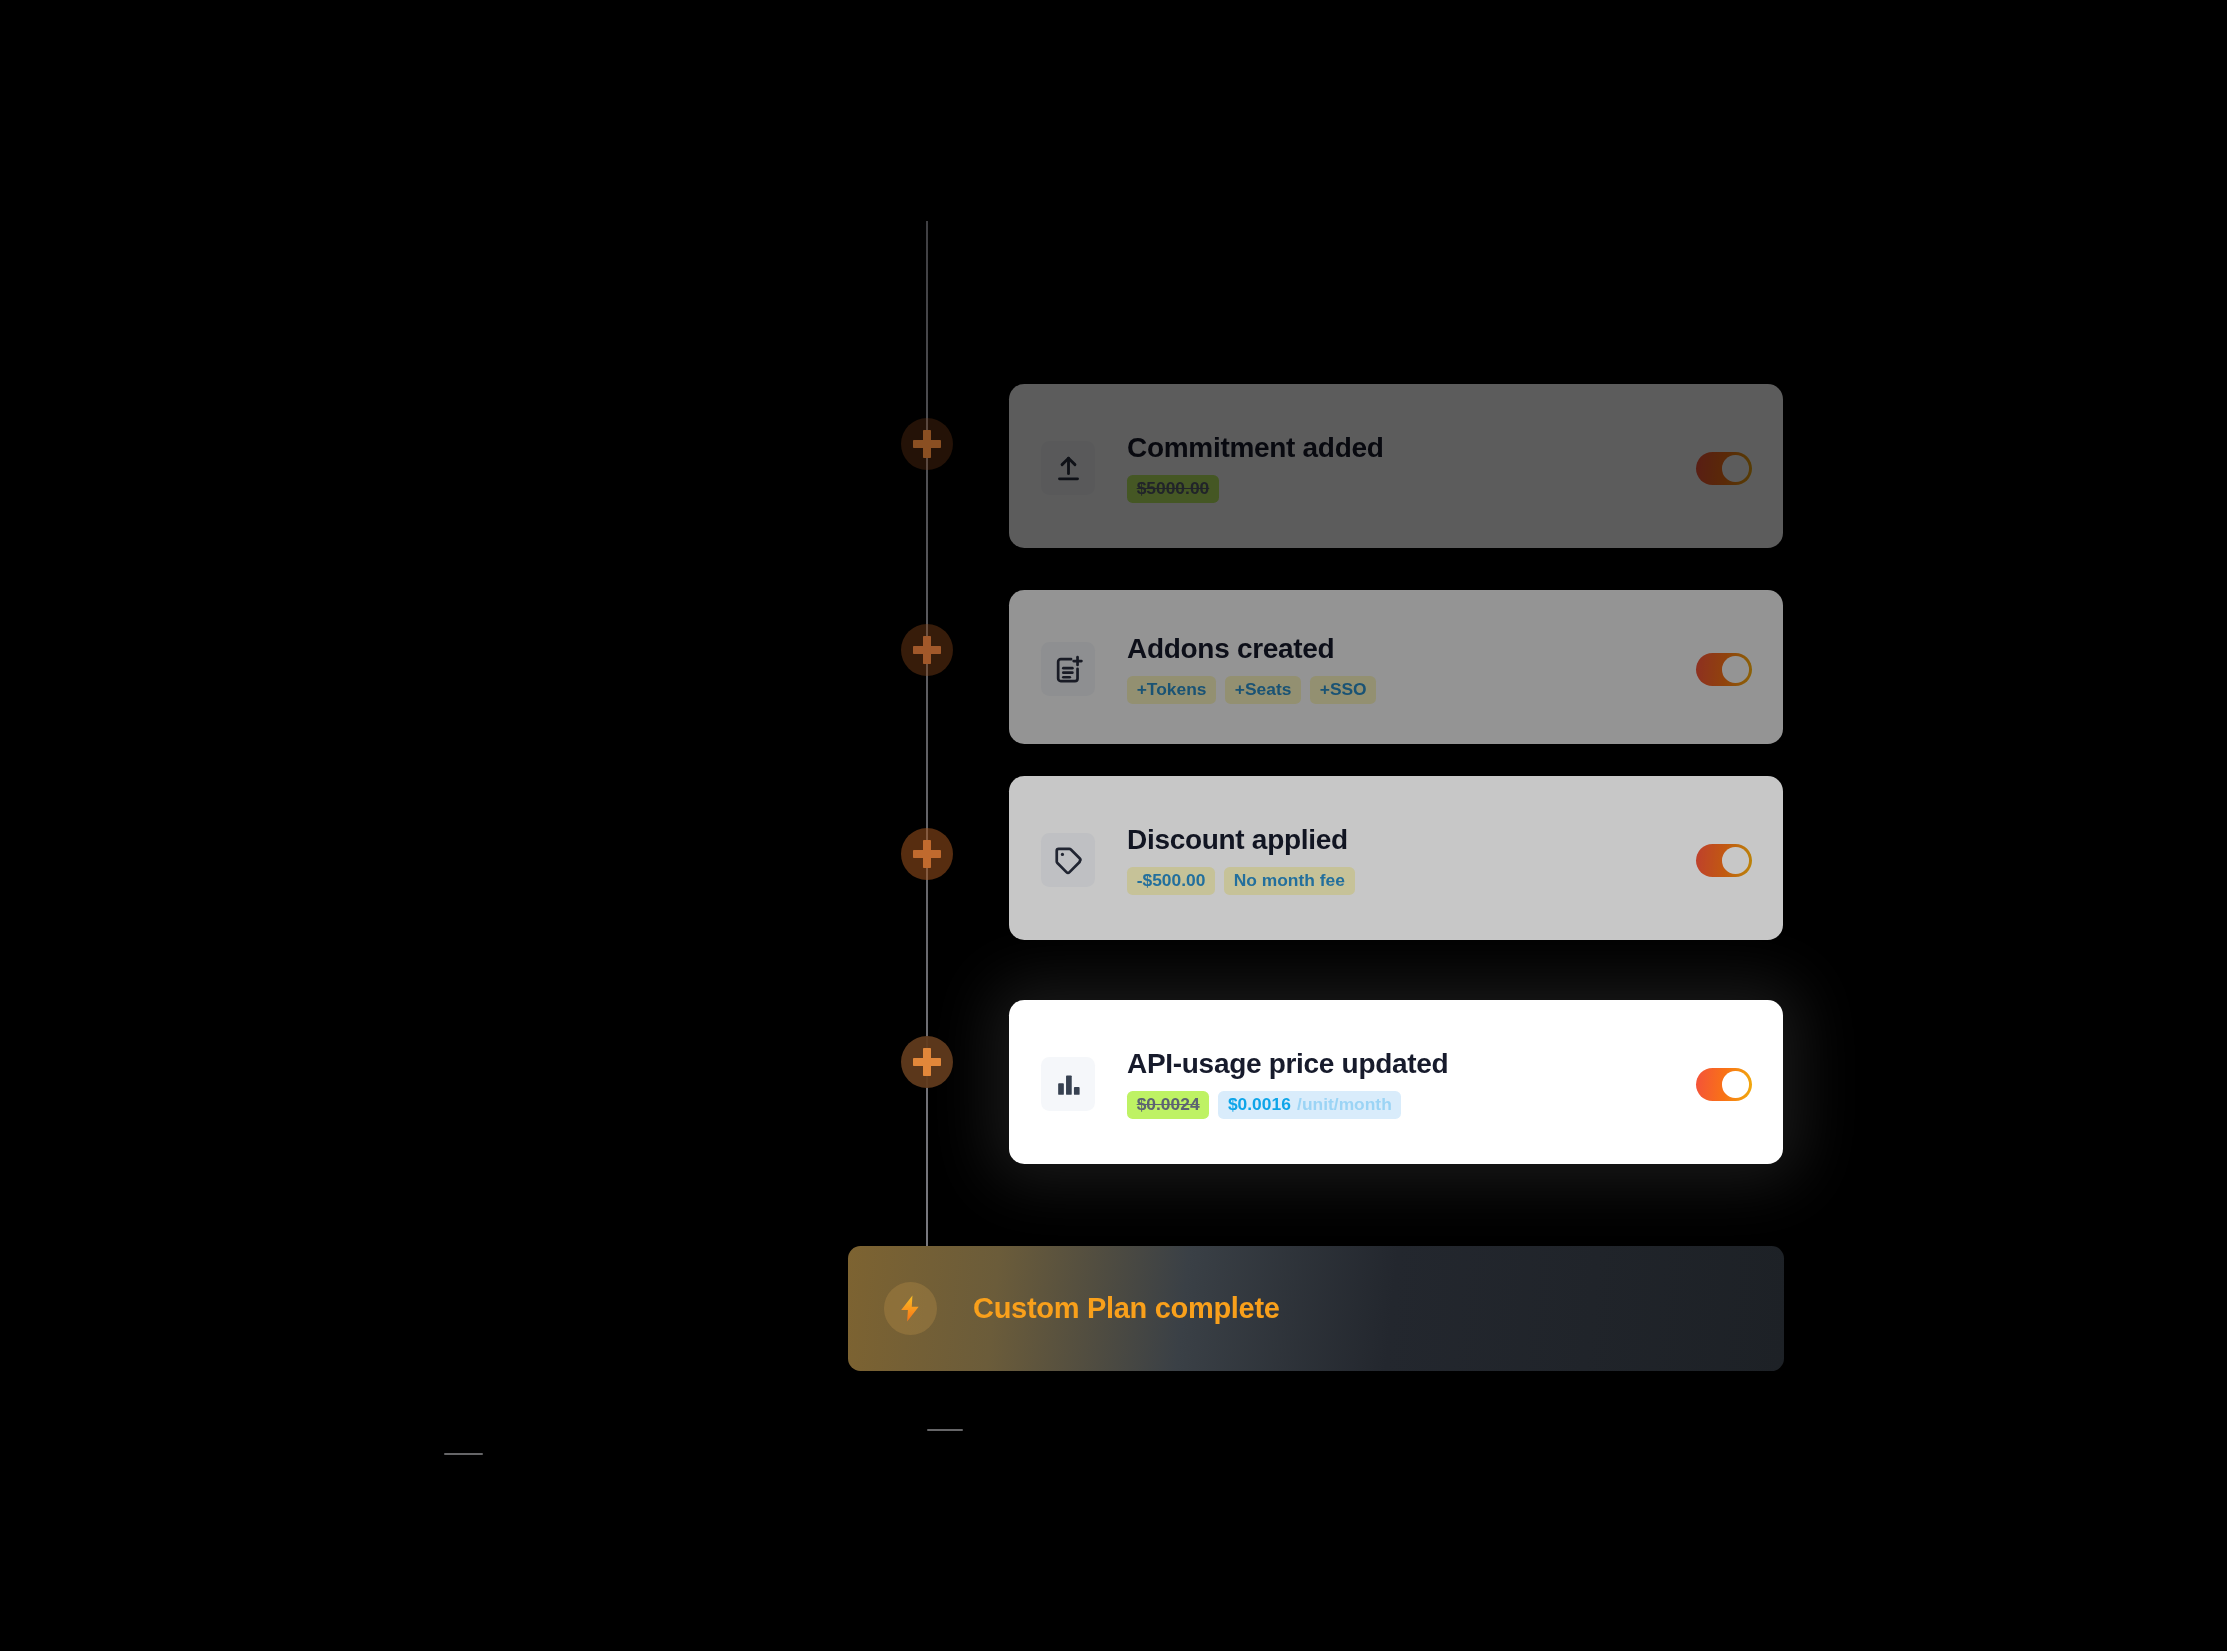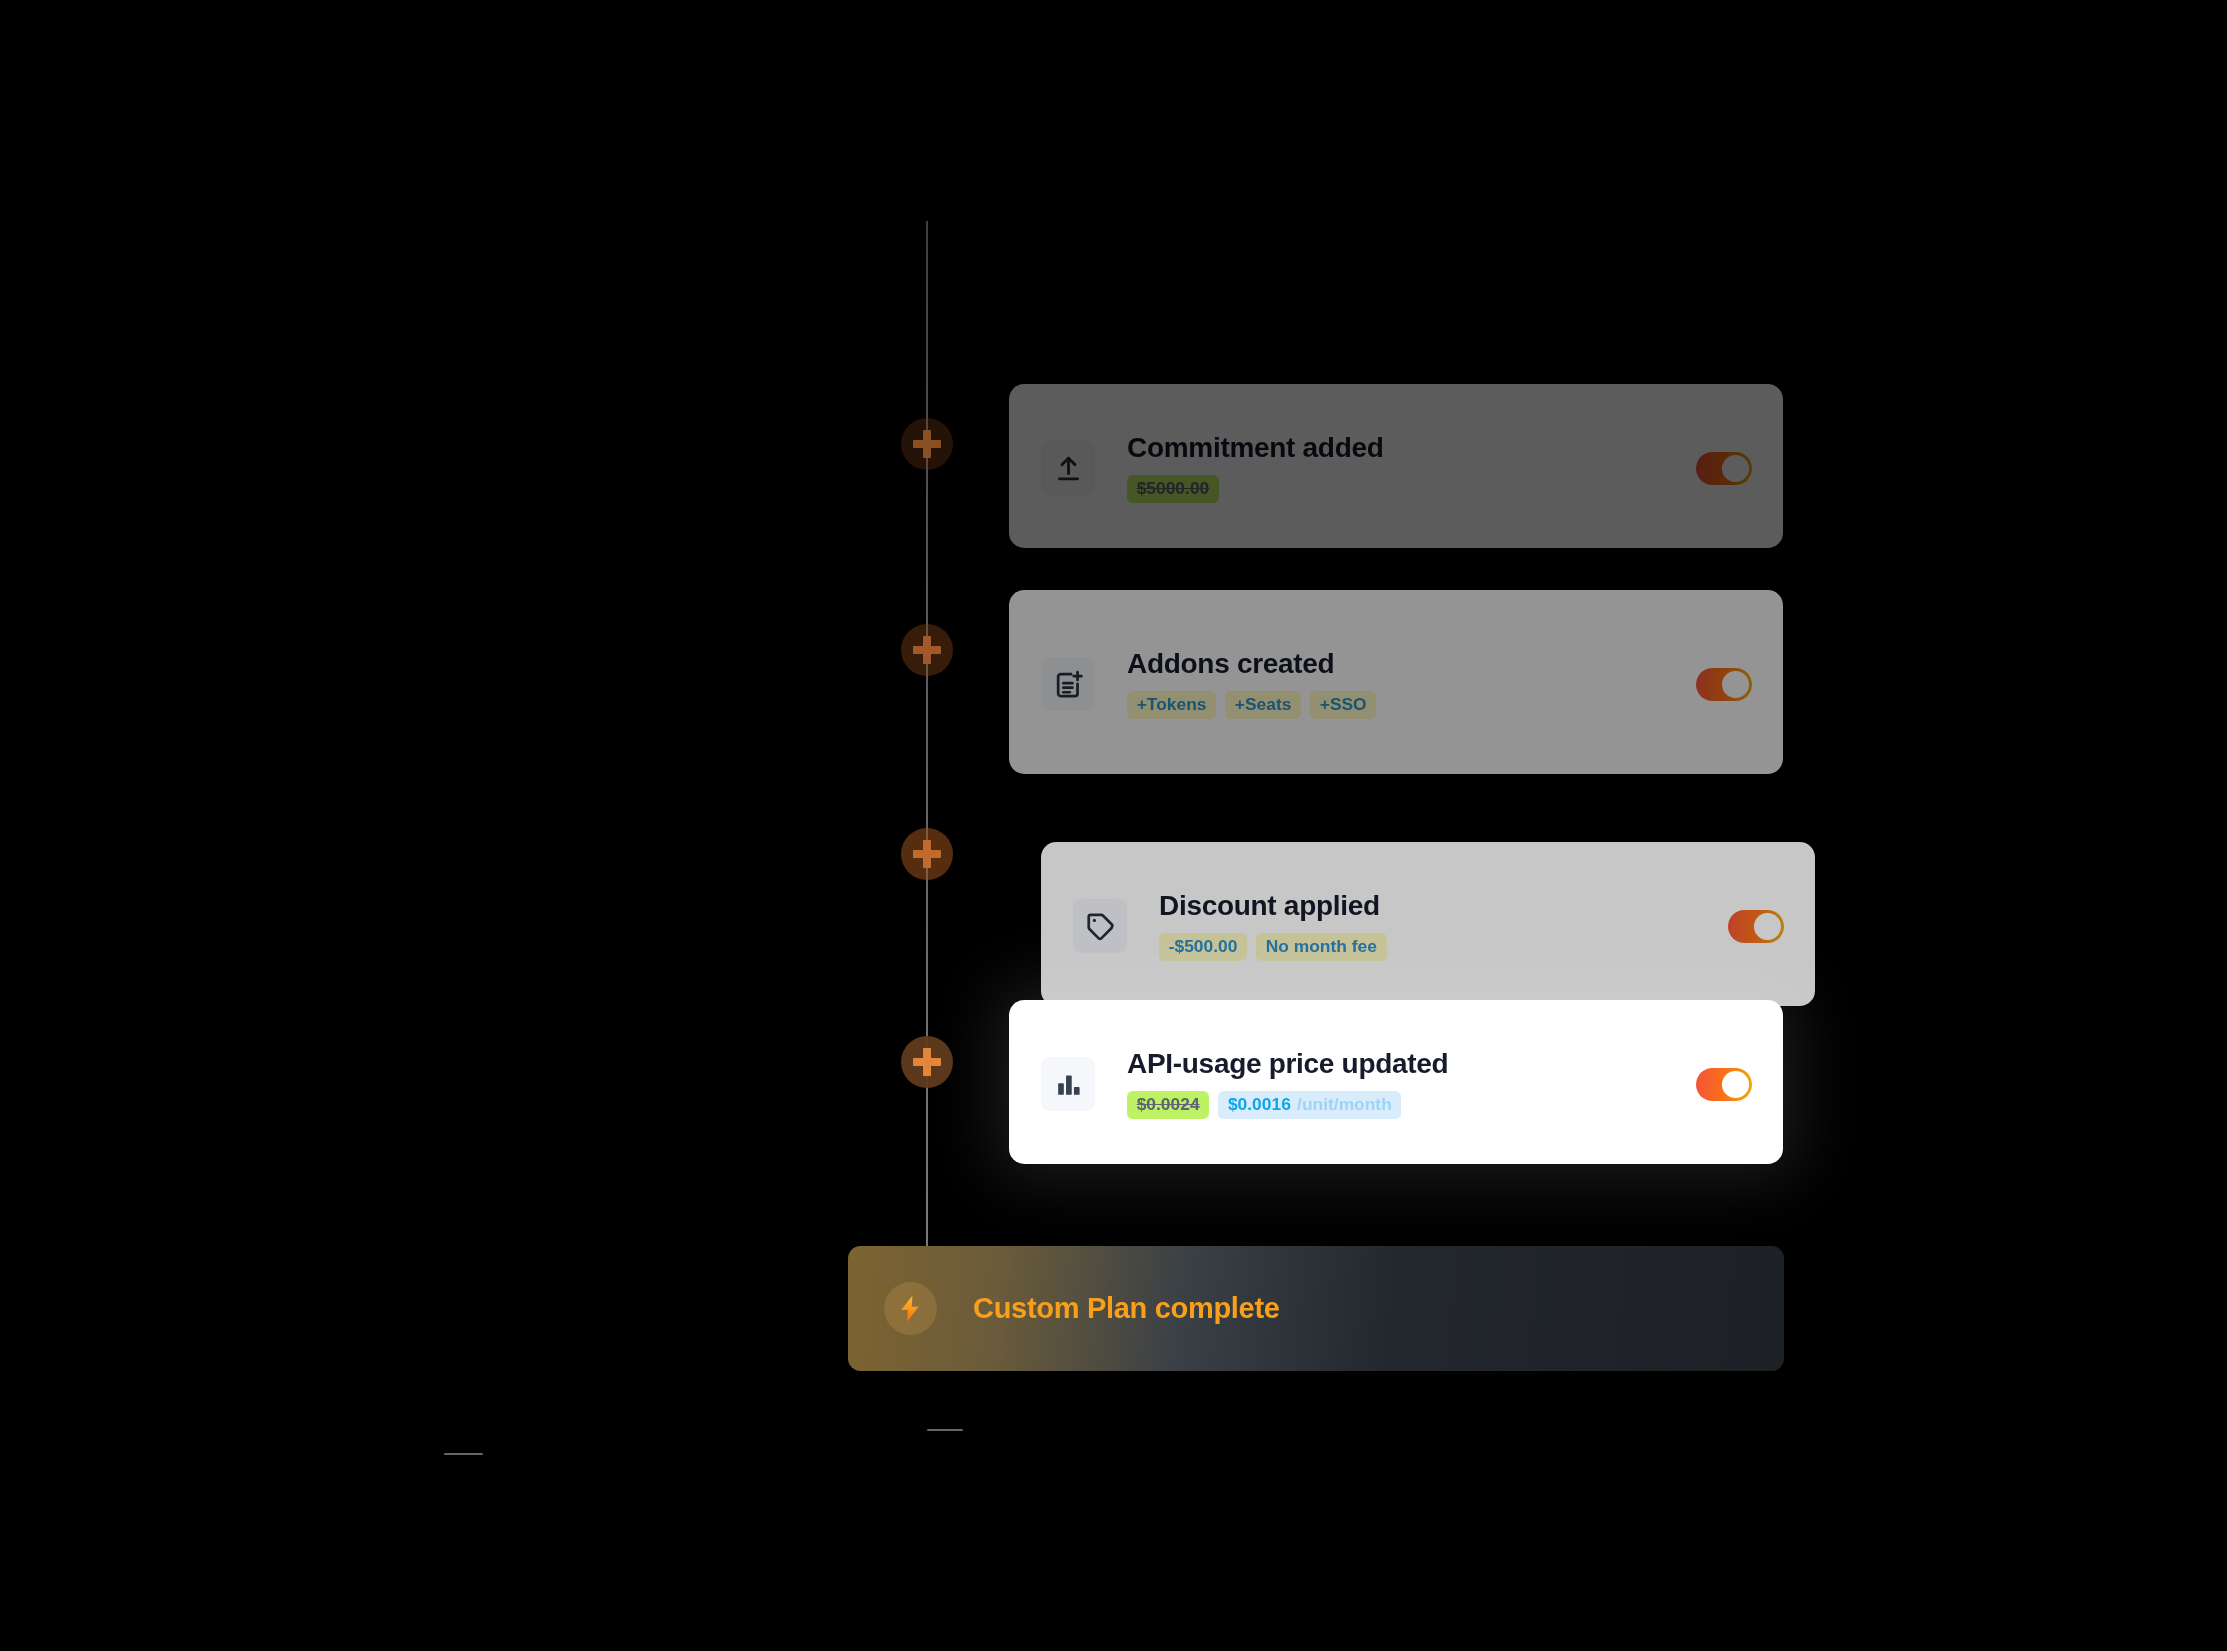--- a/index.html
+++ b/index.html
@@ -134,21 +134,21 @@
           <div class="badge-row">
             <span class="badge muted">
               <span>$5000.00</span>
             </span>
           </div>
         </div>
         <div class="toggle">
           <span class="knob"></span>
         </div>
       </div>
-      <div class="card" style="top: 590px; height: 184px; opacity: 0.58;">
+      <div class="card" style="top: 590px; height: 154px; opacity: 0.58;">
         <div class="card-icon">
           <svg width="31" height="31" viewBox="0 0 24 24" fill="none" stroke="#2b3040" stroke-width="2.1" stroke-linecap="round" stroke-linejoin="round">
             <path d="M19 11.5V19a2 2 0 0 1-2 2H6a2 2 0 0 1-2-2V6a2 2 0 0 1 2-2h8"></path>
             <path d="M8 11h7"></path>
             <path d="M8 14.5h7"></path>
             <path d="M8 18h5"></path>
             <path d="M19 2.5v6"></path>
             <path d="M16 5.5h6"></path>
           </svg>
         </div>
@@ -163,21 +163,21 @@
             </span>
             <span class="badge blue">
               <span>+SSO</span>
             </span>
           </div>
         </div>
         <div class="toggle">
           <span class="knob"></span>
         </div>
       </div>
-      <div class="card" style="top: 842px; height: 164px; opacity: 0.78; margin-left: 32px;">
+      <div class="card" style="top: 776px; height: 164px; opacity: 0.78;">
         <div class="card-icon">
           <svg width="31" height="31" viewBox="0 0 24 24" fill="none" stroke="#2b3040" stroke-width="2.1" stroke-linecap="round" stroke-linejoin="round">
             <path d="M20.6 13.2 12.8 21a1.7 1.7 0 0 1-2.4 0l-7-7a1.7 1.7 0 0 1-.5-1.2V4.5A1.5 1.5 0 0 1 4.4 3h8.2c.45 0 .88.18 1.2.5l6.8 6.8a1.7 1.7 0 0 1 0 2.4z"></path>
             <circle cx="7.3" cy="7.3" r="1.25" fill="#2b3040" stroke="none"></circle>
           </svg>
         </div>
         <div class="card-body">
           <div class="card-title">Discount applied</div>
           <div class="badge-row">
             <span class="badge blue">

